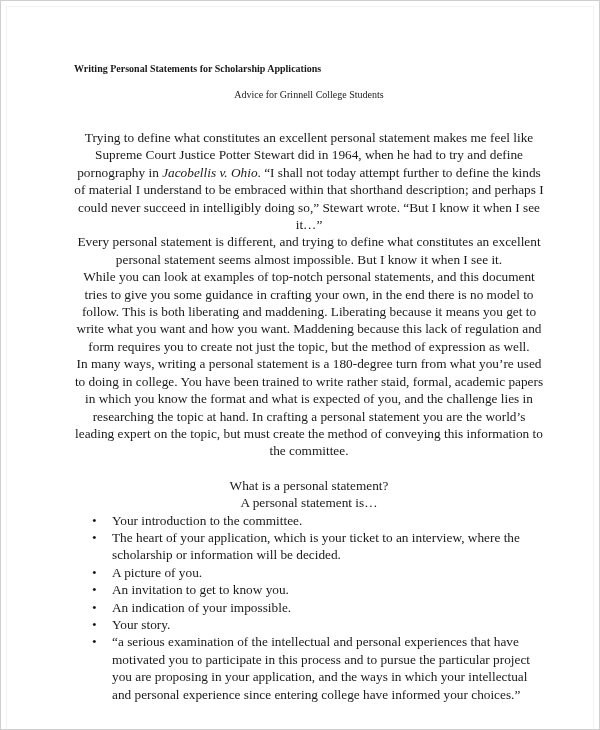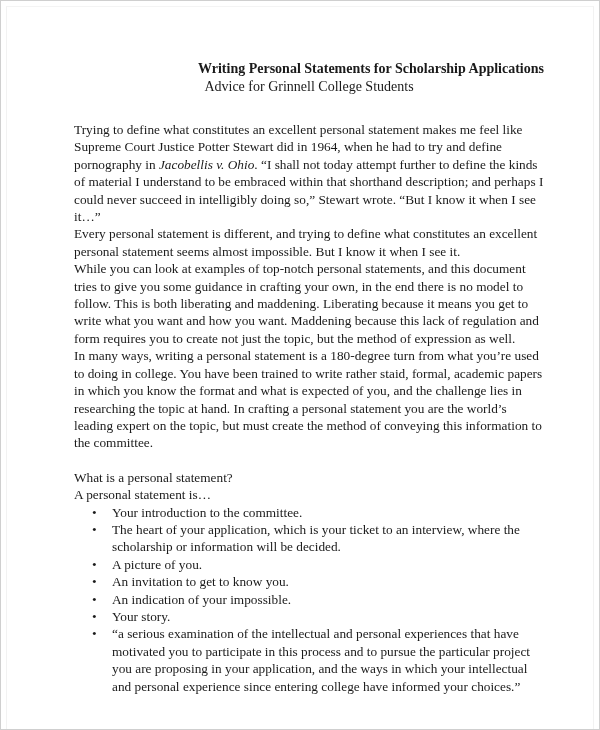--- a/index.html
+++ b/index.html
@@ -10,24 +10,24 @@
   }
   .inner {
     position: absolute; left: 5px; top: 5px; right: 5px; bottom: 0;
     border-left: 1px solid #f2f2f2; border-right: 1px solid #f2f2f2; border-top: 1px solid #f4f4f4;
   }
   .doc {
     position: absolute; left: 74px; top: 60px; width: 470px;
     font-family: "Liberation Serif", serif; color: #1a1a1a;
     font-size: 13.3px; line-height: 17.4px;
   }
-  .title { text-align: right; font-weight: bold; font-size: 14px; line-height: 18px; margin: 0; }
-  .subtitle { text-align: center; font-size: 14px; line-height: 18px; margin: 0; }
+  .title { text-align: left; font-weight: bold; font-size: 10px; line-height: 18px; margin: 0; }
+  .subtitle { text-align: center; font-size: 10px; line-height: 18px; margin: 8px; }
   .byline { text-align: center; font-style: italic; font-size: 12.2px; line-height: 17px; margin: 0; }
-  p { margin: 0; }
+  p { margin: 0; text-align: center; }
   .p1 { margin-top: 25px; }
   .para { }
   .question { margin-top: 17px; }
   ul { margin: 0; padding-left: 38px; list-style: none; }
   li { position: relative; }
   li .bullet { position: absolute; left: -20px; top: 0; }
 </style>
 </head>
 <body>
 

